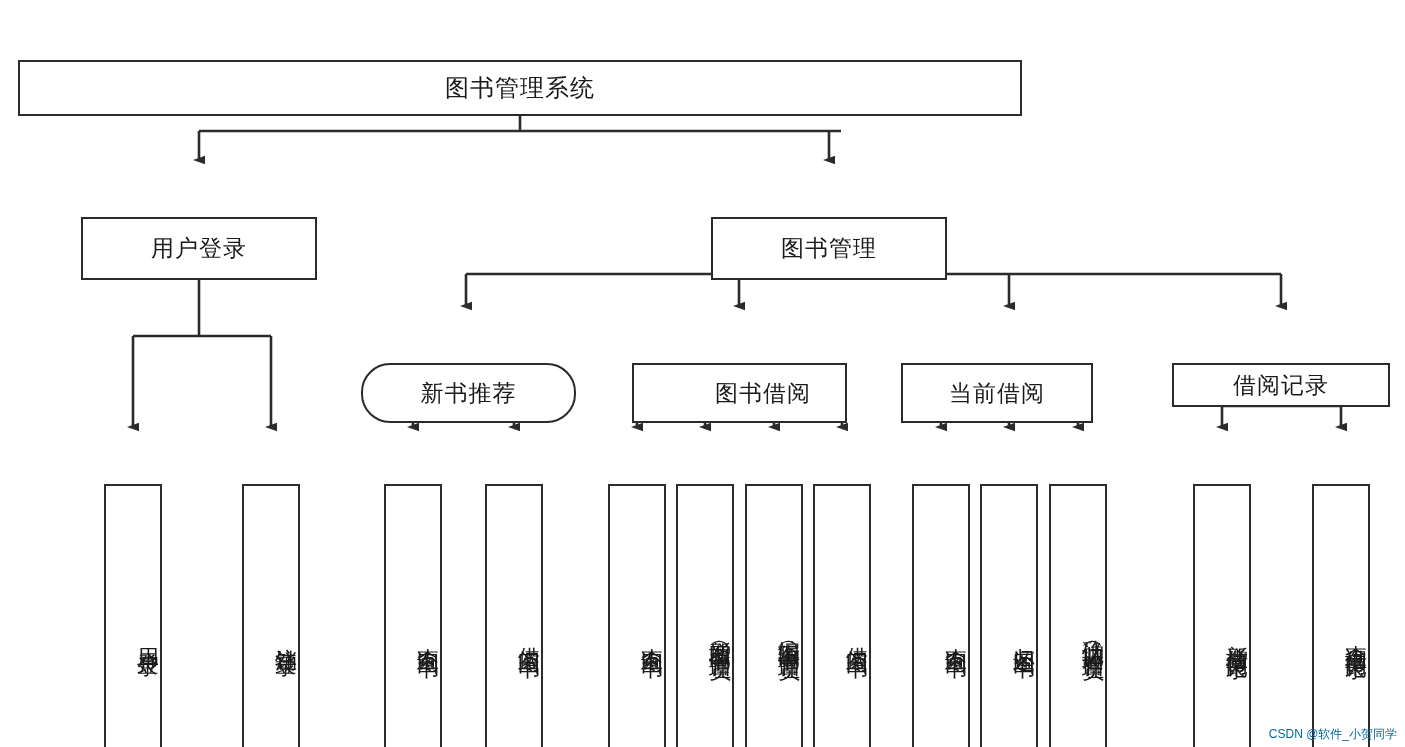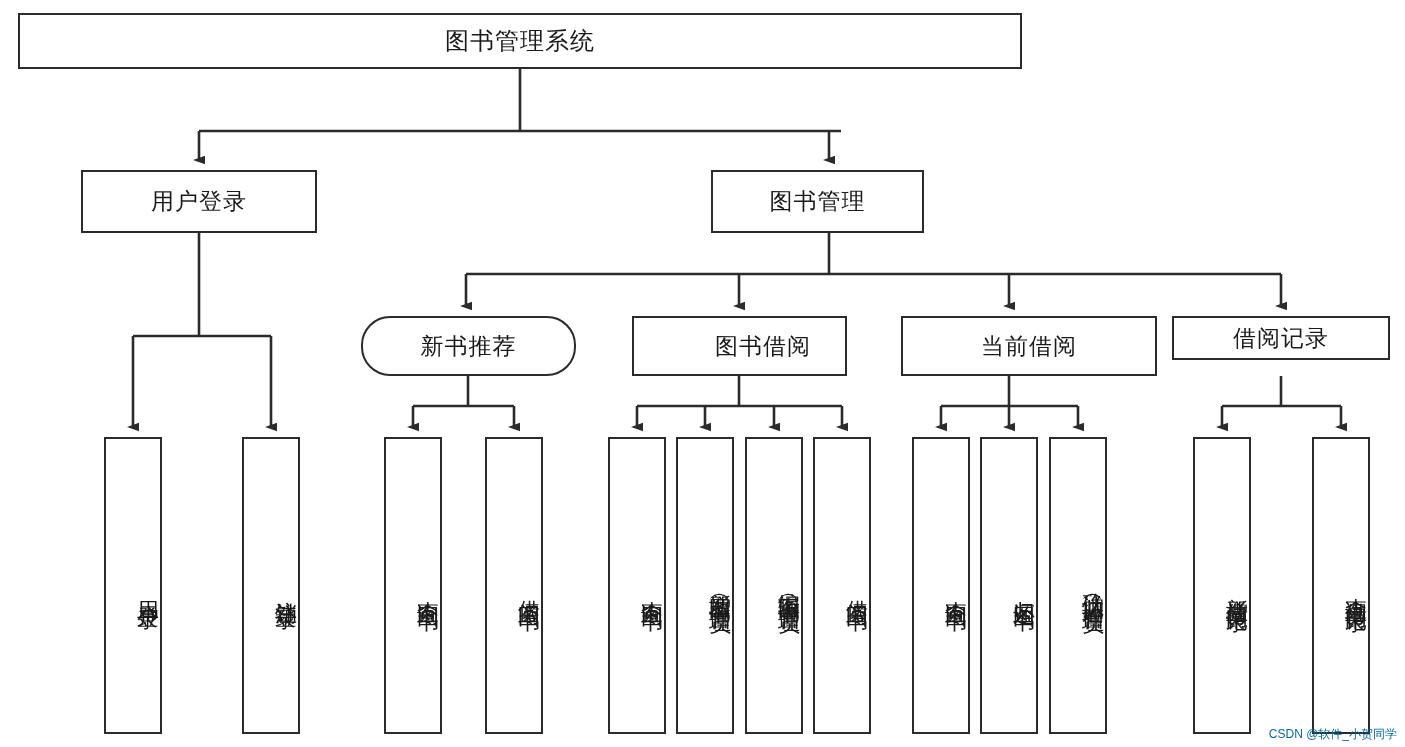--- a/index.html
+++ b/index.html
@@ -23,20 +23,21 @@
   }
   .node {
     position: absolute;
     border: 2px solid #2b2b2b;
     background: #ffffff;
     display: flex;
     align-items: center;
     justify-content: center;
     color: #1a1a1a;
     z-index: 2;
+    margin-top: 47px;
   }
   .node.horizontal {
     font-size: 23px;
     letter-spacing: 1px;
   }
   .node.root { font-size: 24px; }
   .node.vertical {
     writing-mode: vertical-rl;
     text-orientation: upright;
     font-size: 22px;
@@ -113,27 +114,27 @@
       <path d="M1222,406 L1341,406"></path>
       <path d="M1222,406 L1222,427" marker-end="url(#arrow)"></path>
       <path d="M1341,406 L1341,427" marker-end="url(#arrow)"></path>
     </g>
   </svg>
 
   <div class="node horizontal root" style="left:18px; top:13px; width:1004px; height:56px;">图书管理系统</div>
 
   <div class="node horizontal" style="left:81px; top:170px; width:236px; height:63px;">用户登录</div>
 
-  <div class="node horizontal" style="left:711px; top:170px; width:213px; height:63px;">图书管理</div>
+  <div class="node horizontal" style="left:711px; top:170px; width:236px; height:63px;">图书管理</div>
 
   <div class="node horizontal" style="left:361px; top:316px; width:215px; height:60px;border-radius:29px;">新书推荐</div>
 
   <div class="node horizontal" style="left:632px; top:316px; width:215px; height:60px;padding-left:47px;">图书借阅</div>
 
-  <div class="node horizontal" style="left:901px; top:316px; width:256px; height:60px;">当前借阅</div>
+  <div class="node horizontal" style="left:901px; top:316px; width:192px; height:60px;">当前借阅</div>
 
   <div class="node horizontal" style="left:1172px; top:316px; width:218px; height:44px;">借阅记录</div>
 
   <div class="node vertical" style="left:104px; top:437px; width:58px; height:297px;">
     <span class="vlabel">用户登录</span>
   </div>
   <div class="node vertical" style="left:242px; top:437px; width:58px; height:297px;">
     <span class="vlabel">注销登录</span>
   </div>
 

